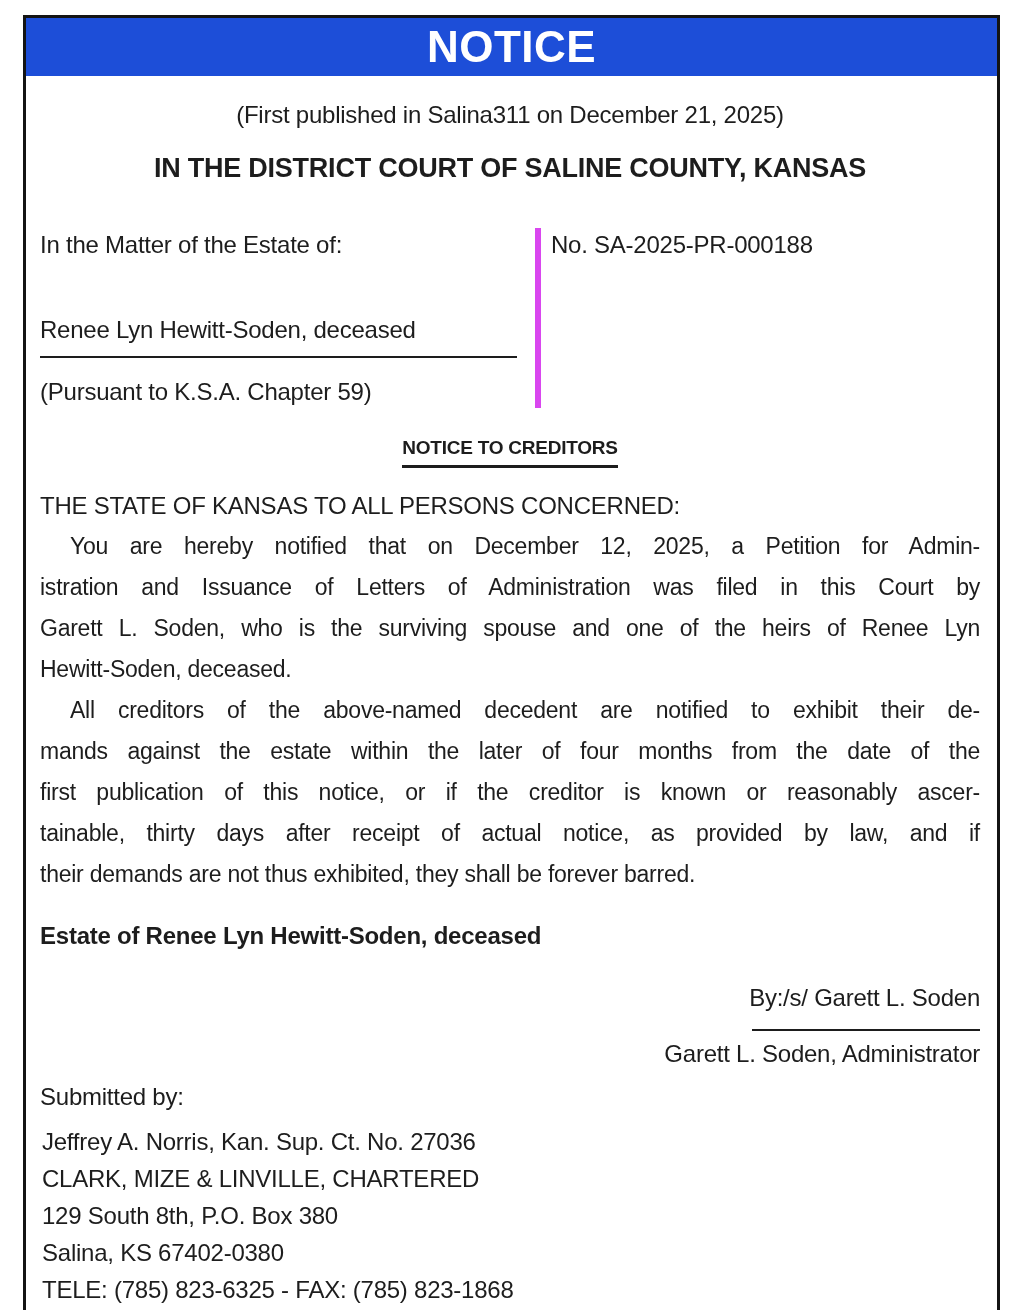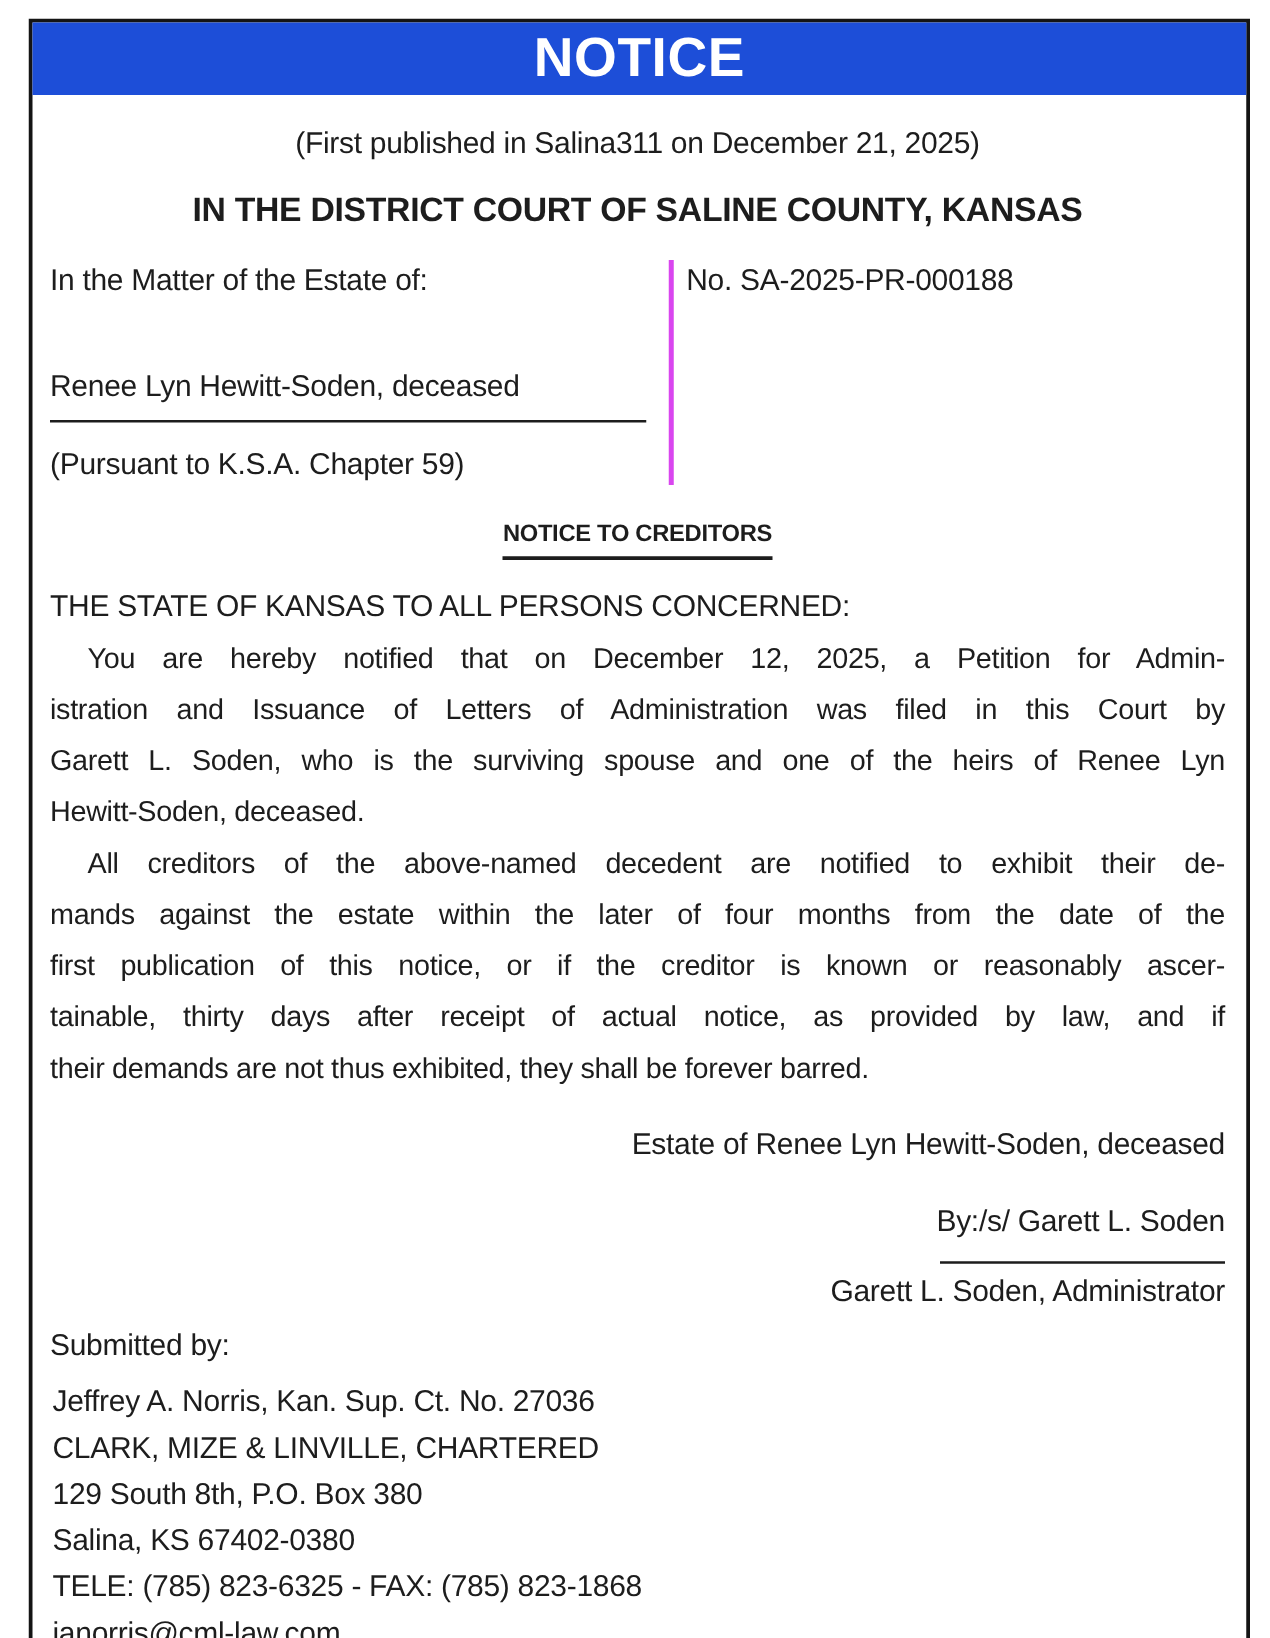--- a/index.html
+++ b/index.html
@@ -47,28 +47,28 @@
   .court-line {
     margin-top: 18px;
     text-align: center;
     font-size: 27px;
     font-weight: bold;
     line-height: 36px;
   }
 
   
   .case-table {
-    margin-top: 22px;
+    margin-top: 42px;
     display: flex;
     align-items: stretch;
   }
   .case-left { width: 495px; padding-right: 18px; }
   .case-right {
     flex: 1;
-    border-left: 4px solid #d946ef;
+    border-left: 6px solid #d946ef;
     padding-left: 10px;
   }
   .matter-label, .case-number, .decedent-name {
     font-size: 24px;
     line-height: 33px;
   }
   .decedent-name { margin-top: 52px; }
   .caption-rule {
     margin-top: 10px;
     width: 477px;
@@ -103,21 +103,21 @@
     line-height: 41px;
     text-align: justify;
     text-align-last: justify;
     white-space: nowrap;
   }
   .tline-last { text-align-last: left; }
   .tline-indent { padding-left: 30px; }
   .plain .tline { text-align: left; text-align-last: left; }
 
   
-  .sig-estate { margin-top: 22px; text-align: right; font-size: 24px; line-height: 38px; }
+  .sig-estate { margin-top: 22px; font-size: 24px; line-height: 38px; font-weight: bold; }
   .sig-by     { margin-top: 24px; text-align: right; font-size: 24px; line-height: 38px; }
   .sig-rule   {
     margin-top: 12px;
     margin-left: auto;
     width: 228px;
     border-top: 2px solid #1d1d1d;
   }
   .sig-admin  { margin-top: 4px; text-align: right; font-size: 24px; line-height: 38px; }
 
   

